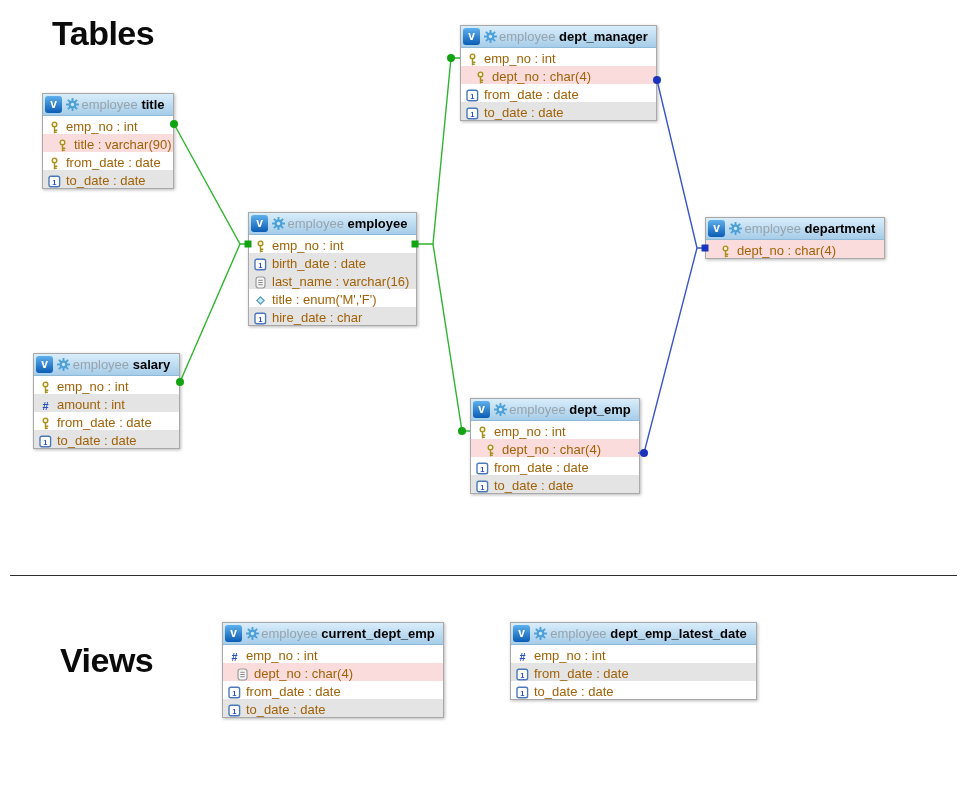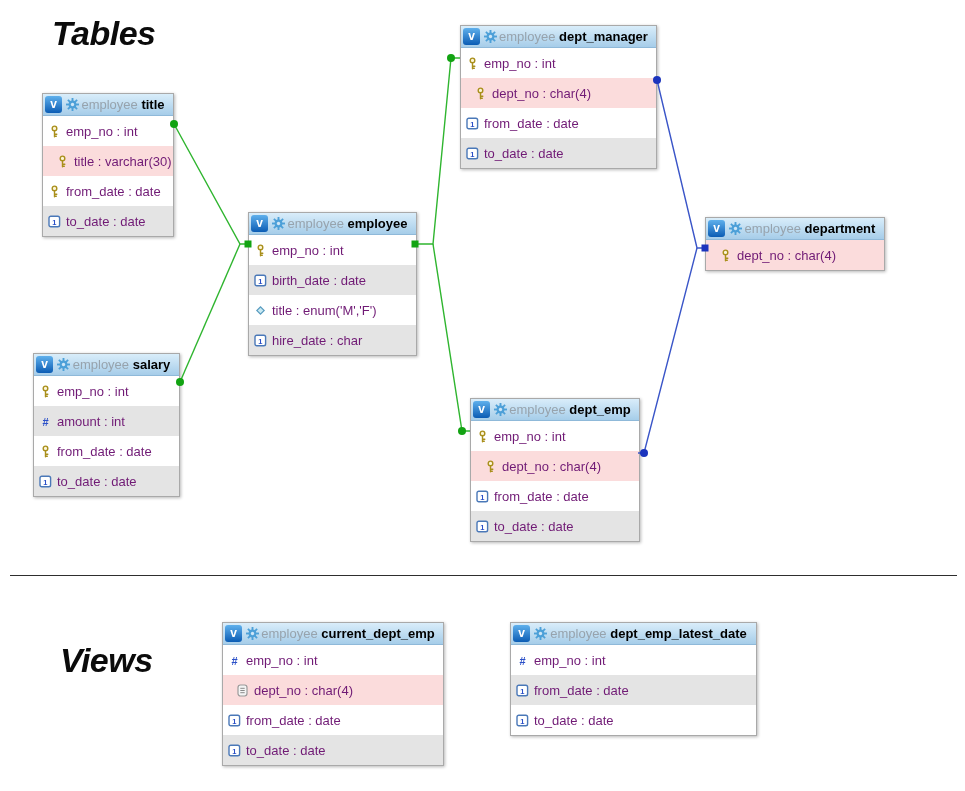--- a/index.html
+++ b/index.html
@@ -1,42 +1,42 @@
 <!DOCTYPE html>
 <html><head>
 <meta charset="utf-8">
 <style>
   html,body{margin:0;padding:0;background:#ffffff;}
   body{width:965px;height:791px;position:relative;overflow:hidden;
        font-family:"Liberation Sans",sans-serif;}
   #app{position:absolute;inset:0;}
   .heading{position:absolute;margin:0;font-weight:bold;font-size:34px;
-           color:#0b0b0b;letter-spacing:-0.5px;font-style:italic;}
+           color:#0b0b0b;letter-spacing:-0.5px;}
   #tables-heading{left:52px;top:14px;}
   #views-heading{left:60px;top:641px;}
   #section-divider{position:absolute;left:10px;top:575px;width:947px;height:0;
                    border-top:1.5px solid #2e2e2e;}
   #wires{position:absolute;left:0;top:0;width:965px;height:791px;
          pointer-events:none;z-index:5;}
   .node{position:absolute;background:#fff;border:1px solid #a9a9a9;
         box-shadow:1px 1px 3px rgba(0,0,0,.28);z-index:2;box-sizing:content-box;}
   .nhead{height:22px;display:flex;align-items:center;
          background:linear-gradient(#d9edfa,#a6cde9);
          border-bottom:1px solid #8fb9d9;padding:0 2px;box-sizing:border-box;}
   .vbadge{width:17px;height:17px;border-radius:3px;flex:0 0 auto;
           background:linear-gradient(#5fb0ec,#0b5cb4);
           color:#fff;font-weight:bold;font-size:12px;line-height:17px;
           text-align:center;}
   .gear{margin-left:4px;flex:0 0 auto;display:flex;align-items:center;}
   .ntitle{flex:1;text-align:center;font-size:13px;white-space:nowrap;
           overflow:hidden;padding-right:4px;}
   .schema{color:#97a3ad;}
   .tname{color:#000;font-weight:bold;}
-  .row{height:30px;display:flex;align-items:center;padding-left:4px;
-       font-size:13px;color:#701a75;box-sizing:border-box;white-space:nowrap;
+  .row{height:18px;display:flex;align-items:flex-end;padding-left:4px;
+       font-size:13px;color:#a16207;box-sizing:border-box;white-space:nowrap;
        overflow:hidden;}
   .row .icon{width:14px;flex:0 0 auto;display:flex;justify-content:center;}
   .row .rtext{margin-left:5px;}
   .bg-white{background:#ffffff;}
   .bg-gray{background:#e4e4e4;}
   .bg-pink{background:#fbdcdc;padding-left:12px;}
 </style>
 </head>
 <body>
 
@@ -87,21 +87,21 @@
         </span>
         <span class="rtext">emp_no : int</span>
       </div>
       <div class="row bg-pink">
         <span class="icon">
           <svg width="13" height="13" viewBox="0 0 13 13">
             <circle cx="6.5" cy="3.4" r="2.3" fill="#fdf6d8" stroke="#a98f1b" stroke-width="1.4"></circle>
             <path d="M6.5 5.7 V11.8 M6.5 9.2 H8.8 M6.5 11.3 H8.3" stroke="#a98f1b" stroke-width="1.4" fill="none" stroke-linecap="round"></path>
           </svg>
         </span>
-        <span class="rtext">title : varchar(30)</span>
+        <span class="rtext">title : varchar(90)</span>
       </div>
       <div class="row bg-white">
         <span class="icon">
           <svg width="13" height="13" viewBox="0 0 13 13">
             <circle cx="6.5" cy="3.4" r="2.3" fill="#fdf6d8" stroke="#a98f1b" stroke-width="1.4"></circle>
             <path d="M6.5 5.7 V11.8 M6.5 9.2 H8.8 M6.5 11.3 H8.3" stroke="#a98f1b" stroke-width="1.4" fill="none" stroke-linecap="round"></path>
           </svg>
         </span>
         <span class="rtext">from_date : date</span>
       </div>
@@ -196,20 +196,29 @@
         <span class="rtext">emp_no : int</span>
       </div>
       <div class="row bg-gray">
         <span class="icon">
           <svg width="13" height="13" viewBox="0 0 13 13">
             <rect x="1" y="1.2" width="10.6" height="10.6" rx="1.8" fill="#ffffff" stroke="#4a78b8" stroke-width="1.4"></rect>
             <text x="6.3" y="9.6" text-anchor="middle" font-size="7.5" font-weight="bold" fill="#2b50c8" font-family="Liberation Sans,sans-serif">1</text>
           </svg>
         </span>
         <span class="rtext">birth_date : date</span>
+      </div>
+      <div class="row bg-gray">
+        <span class="icon">
+          <svg width="13" height="13" viewBox="0 0 13 13">
+            <rect x="2" y="1" width="9" height="11" rx="2.4" fill="#f4f4f4" stroke="#9a9a9a" stroke-width="1.2"></rect>
+            <path d="M4.3 4.3 H8.7 M4.3 6.5 H8.7 M4.3 8.7 H8.7" stroke="#8a8a8a" stroke-width="1"></path>
+          </svg>
+        </span>
+        <span class="rtext">last_name : varchar(16)</span>
       </div>
       <div class="row bg-white">
         <span class="icon">
           <svg width="13" height="13" viewBox="0 0 13 13">
             <rect x="3.9" y="3.9" width="5.2" height="5.2" fill="#c8e9f2" stroke="#5a9cc0" stroke-width="1.2" transform="rotate(45 6.5 6.5)"></rect>
           </svg>
         </span>
         <span class="rtext">title : enum('M','F')</span>
       </div>
       <div class="row bg-gray">

